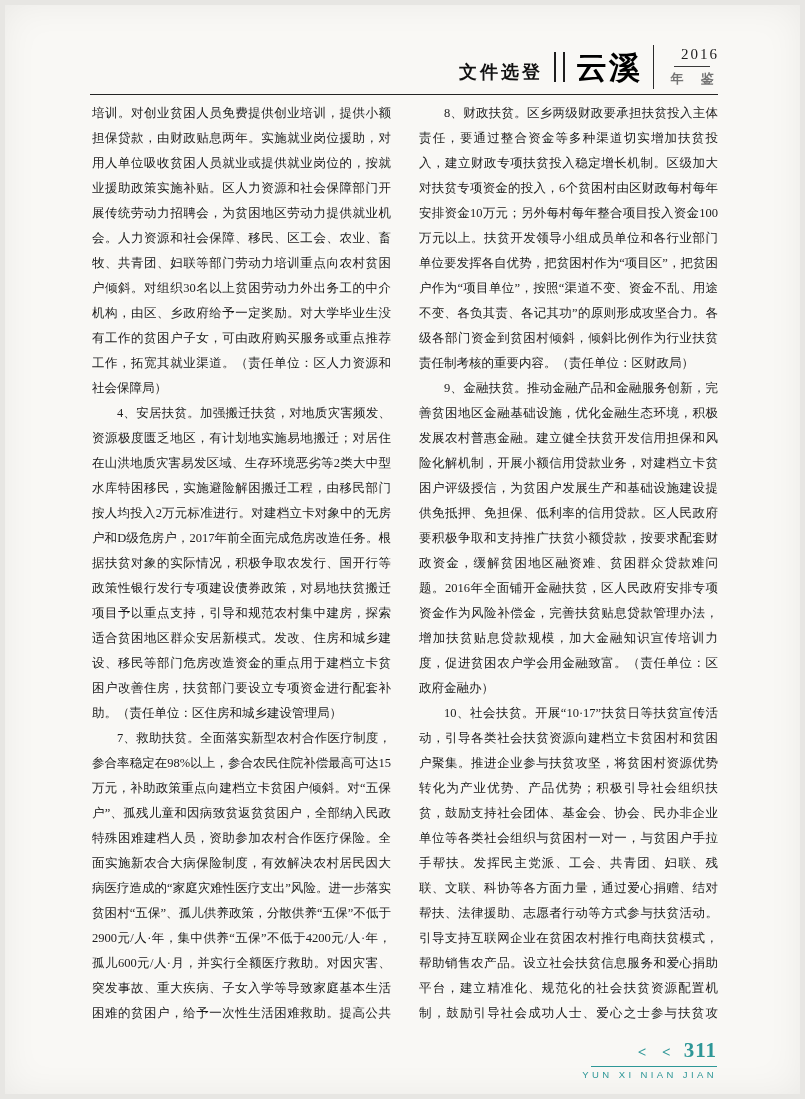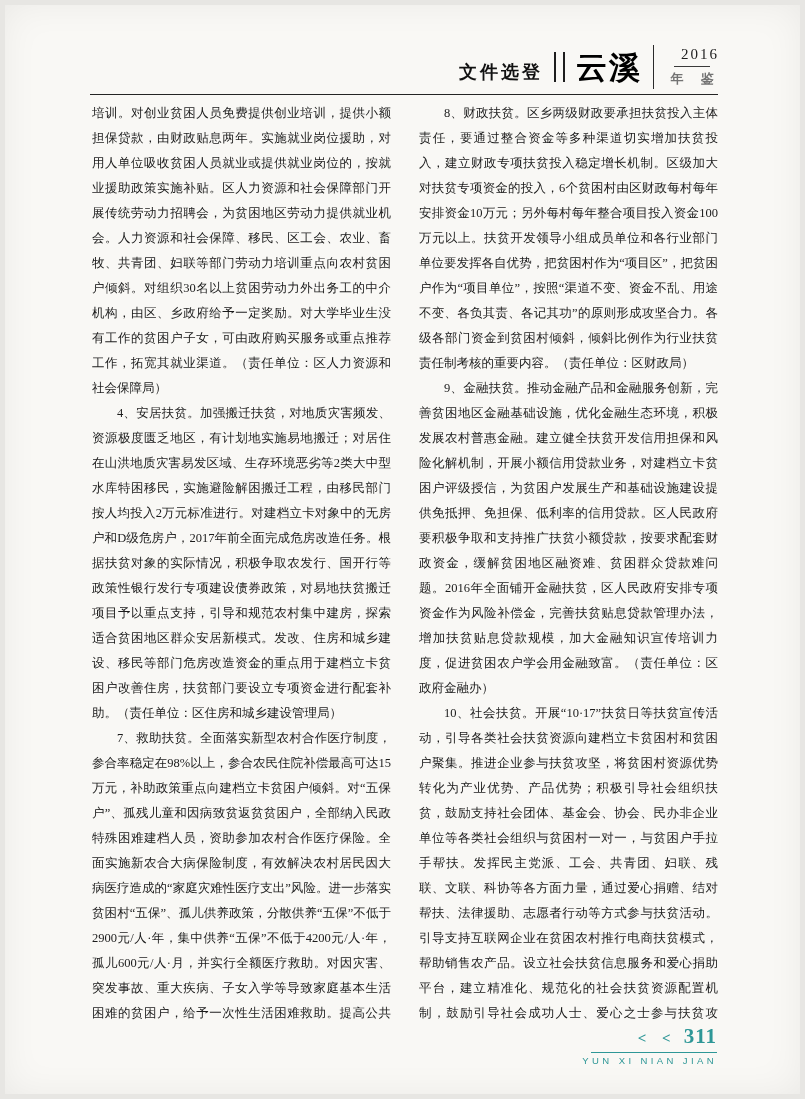--- a/index.html
+++ b/index.html
@@ -60,21 +60,21 @@
 
   
   .footer {
     position: absolute; top: 1024px; right: 88px; width: 140px;
     color: #2e9797; text-align: right;
   }
   .page-marker {
     display: flex; justify-content: flex-end; align-items: baseline; gap: 7px;
   }
   .arrow { font-size: 15px; font-weight: bold; letter-spacing: 6px; }
-  .page-number { font-size: 21px; font-weight: bold; letter-spacing: 1px; }
+  .page-number { font-size: 21px; font-weight: bold; letter-spacing: 1px; margin-top: 14px; }
   .footer-rule { margin-top: 3px; margin-left: auto; width: 126px; height: 1px; background: #2e9797; }
   .romanized {
     margin-top: 2px; font-size: 9.5px; letter-spacing: 3.4px;
     font-family: "Liberation Sans", "DejaVu Sans", sans-serif;
     color: #2e9797; white-space: nowrap;
   }
 </style>
 </head>
 <body>
 

